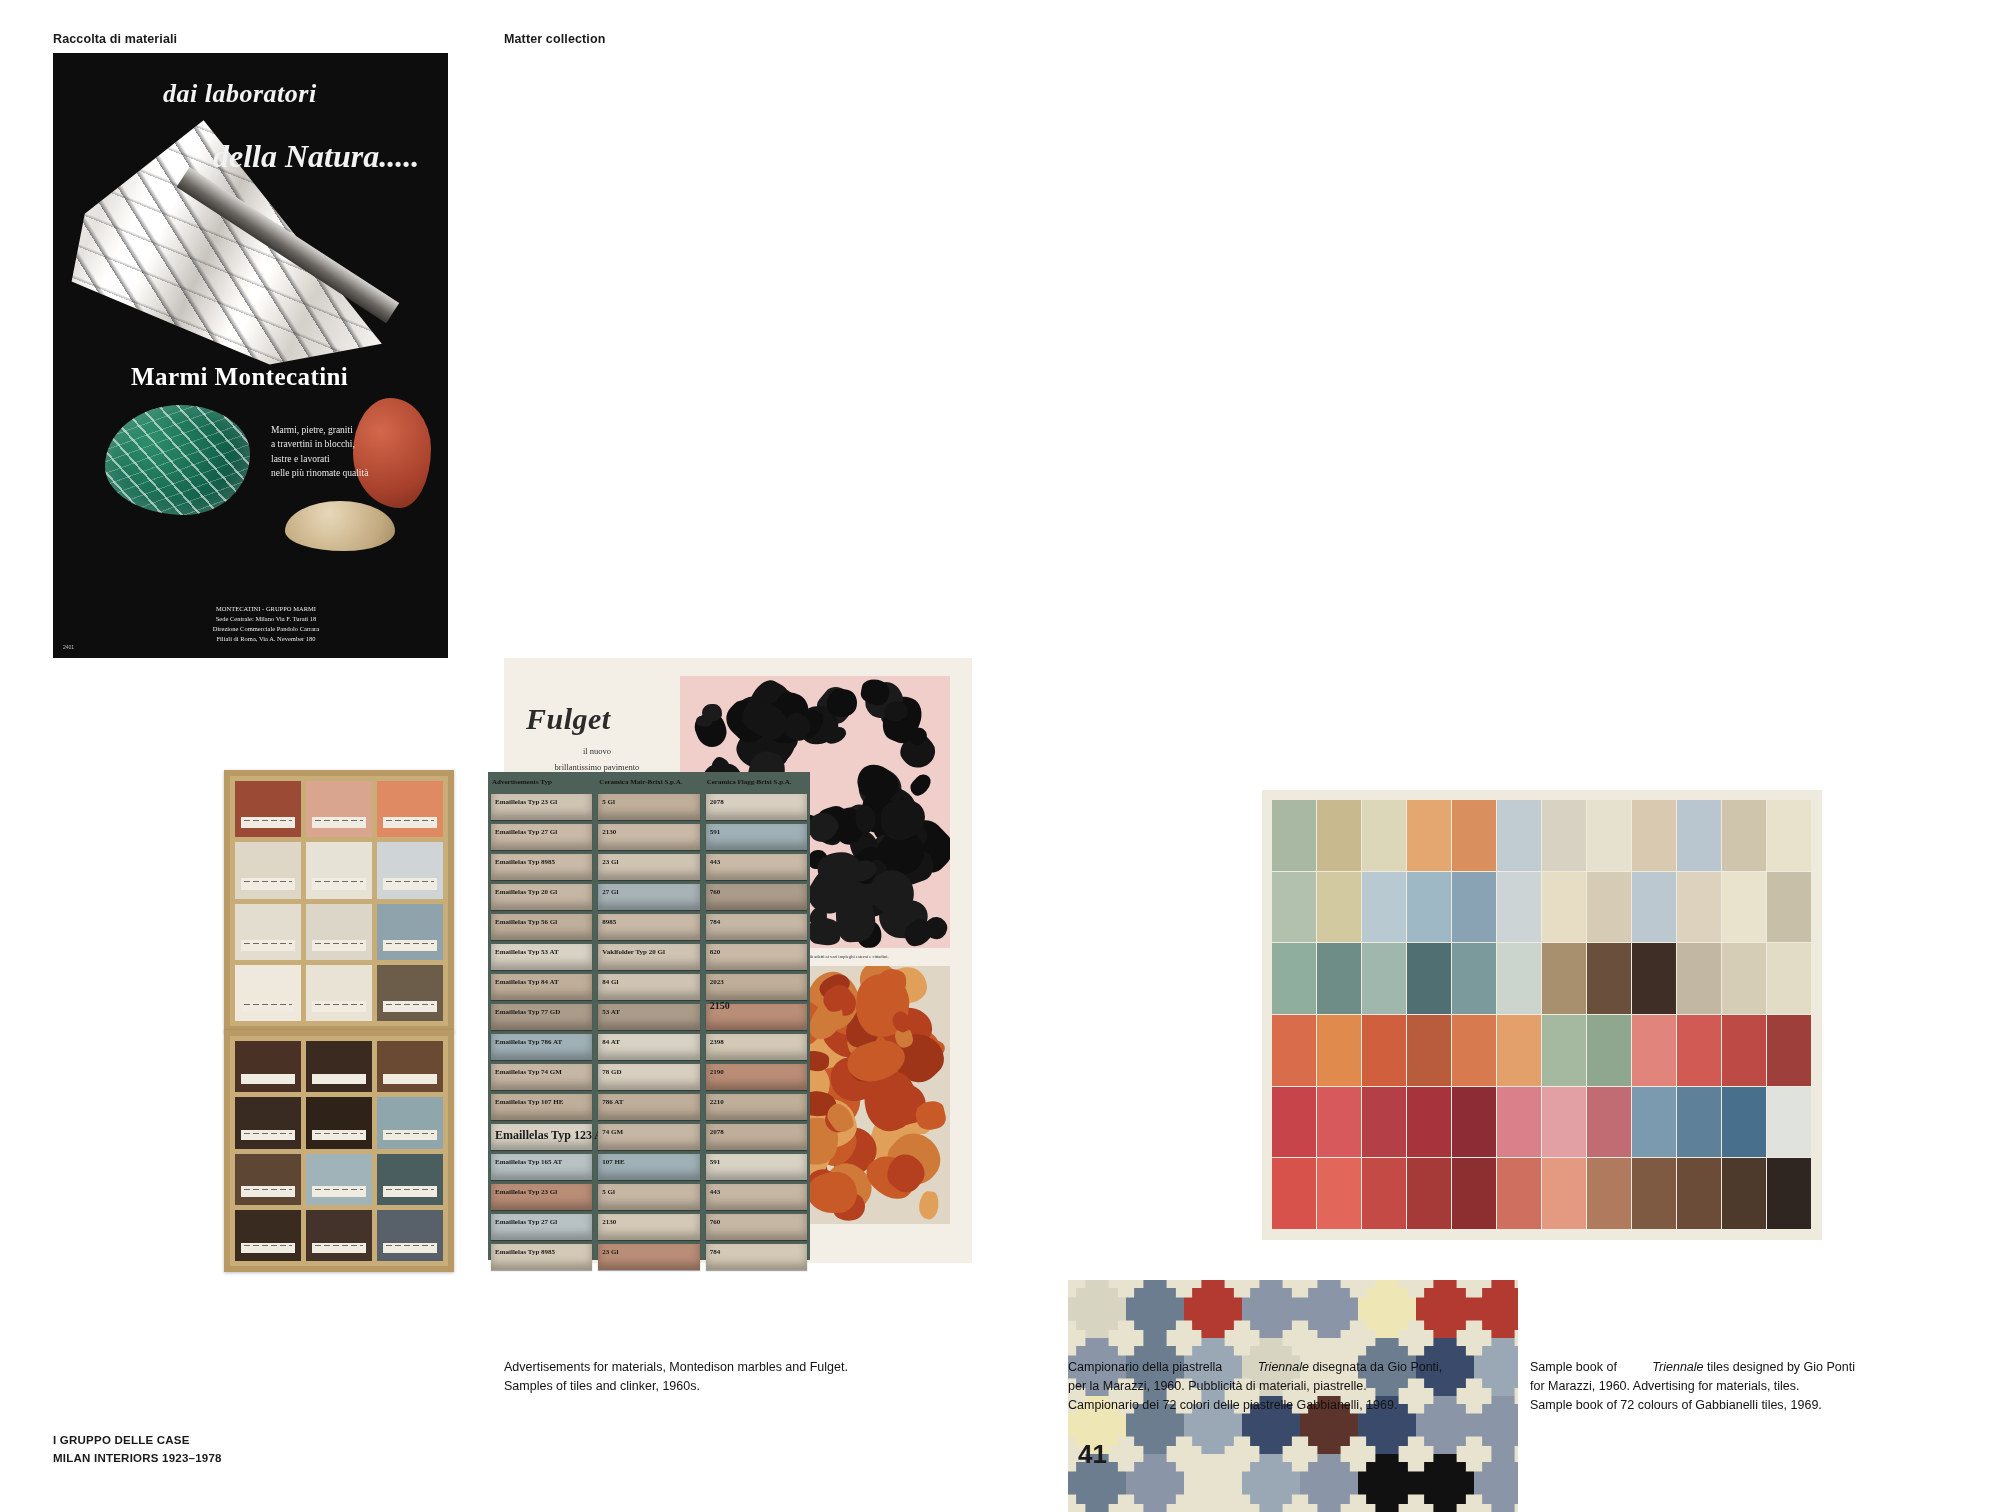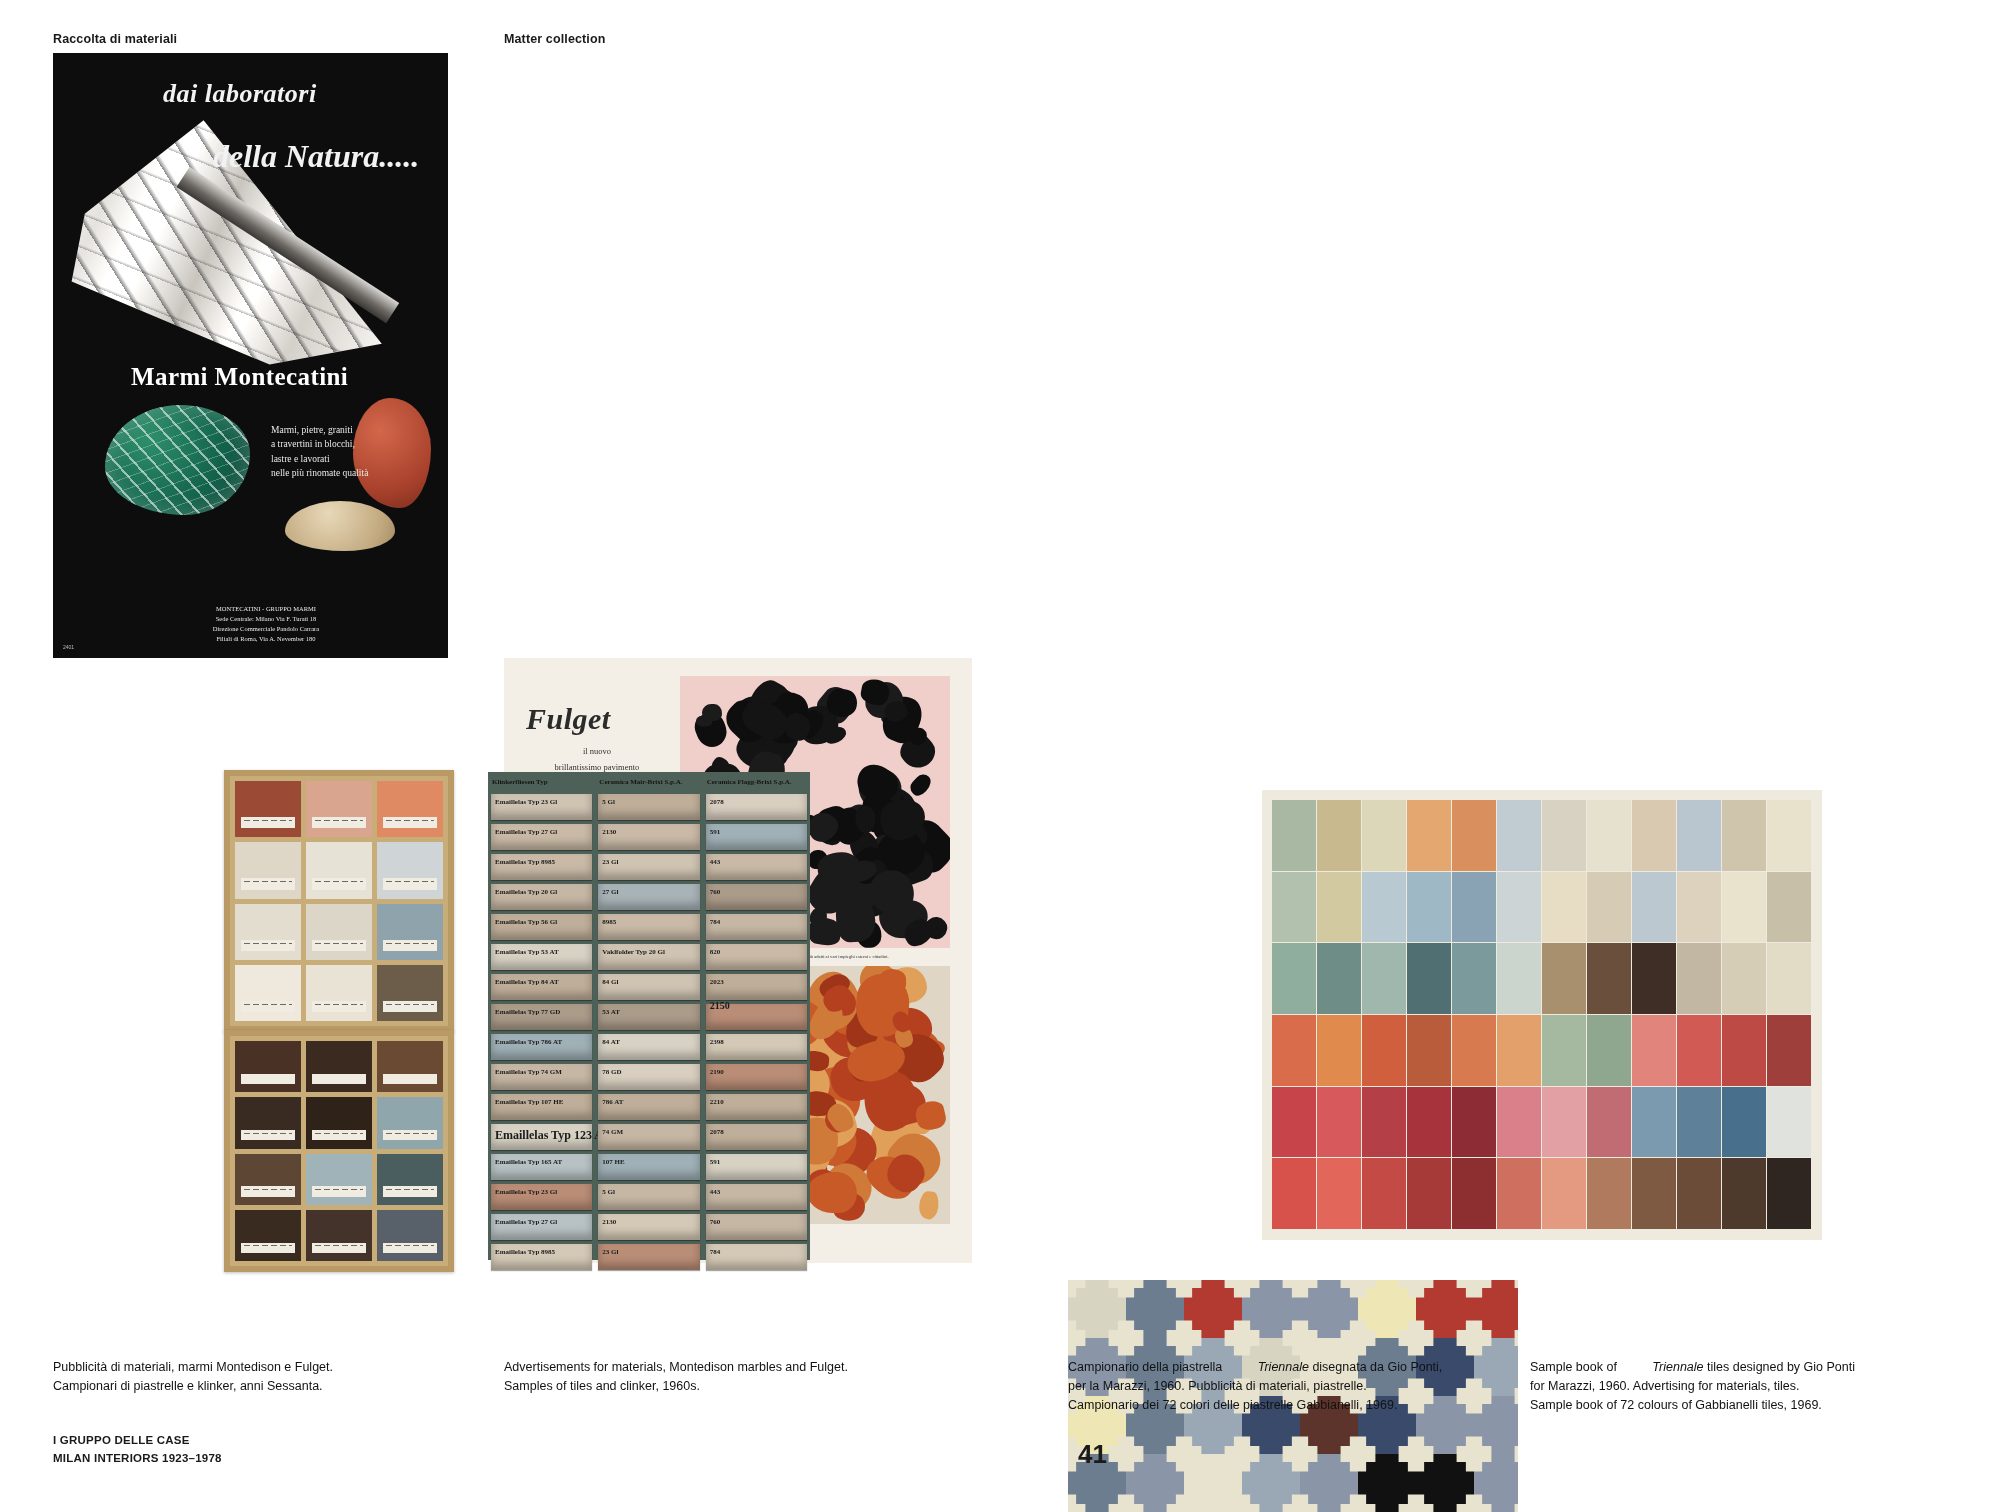--- a/index.html
+++ b/index.html
@@ -629,21 +629,21 @@
       </div>
       <div class="tray-cell" style="left: 76px; top: 173.75px; width: 66px; height: 51.25px; background: rgb(68, 51, 42);">
         <div class="tag"></div>
       </div>
       <div class="tray-cell" style="left: 147px; top: 173.75px; width: 66px; height: 51.25px; background: rgb(88, 97, 106);">
         <div class="tag"></div>
       </div>
     </div>
 
   <div class="klinker" id="klinker" style="left:488px; top:772px; width:322px; height:488px;">
-      <div class="kheader" style="left: 4px; top: 6px;">Klinkerfliesen Typ</div>
+      <div class="kheader" style="left: 4px; top: 6px;">Advertisements Typ</div>
       <div class="kheader" style="left: 111.333px; top: 6px;">Ceramica Mair-Brixi S.p.A.</div>
       <div class="kheader" style="left: 218.667px; top: 6px;">Ceramica Flagg-Brixi S.p.A.</div>
       <div class="kstrip" style="left: 3px; top: 22px; width: 101.333px; height: 26px; background: rgb(207, 195, 178); box-shadow: rgba(0, 0, 0, 0.28) 0px -6px 8px inset, rgba(0, 0, 0, 0.35) 0px 1px 1px;"></div>
       <div class="klabel" style="left: 7px; top: 26px; font-size: 7px;">Emaillelas Typ 23 Gl</div>
       <div class="kstrip" style="left: 3px; top: 52px; width: 101.333px; height: 26px; background: rgb(201, 185, 166); box-shadow: rgba(0, 0, 0, 0.28) 0px -6px 8px inset, rgba(0, 0, 0, 0.35) 0px 1px 1px;"></div>
       <div class="klabel" style="left: 7px; top: 56px; font-size: 7px;">Emaillelas Typ 27 Gl</div>
       <div class="kstrip" style="left: 3px; top: 82px; width: 101.333px; height: 26px; background: rgb(201, 185, 166); box-shadow: rgba(0, 0, 0, 0.28) 0px -6px 8px inset, rgba(0, 0, 0, 0.35) 0px 1px 1px;"></div>
       <div class="klabel" style="left: 7px; top: 86px; font-size: 7px;">Emaillelas Typ 8985</div>
       <div class="kstrip" style="left: 3px; top: 112px; width: 101.333px; height: 26px; background: rgb(198, 183, 164); box-shadow: rgba(0, 0, 0, 0.28) 0px -6px 8px inset, rgba(0, 0, 0, 0.35) 0px 1px 1px;"></div>
       <div class="klabel" style="left: 7px; top: 116px; font-size: 7px;">Emaillelas Typ 20 Gl</div>
@@ -805,22 +805,20 @@
       <div class="cb-cell" style="left: 190px; top: 368.333px; width: 44px; height: 70.6667px; background: rgb(141, 47, 48);"></div>
       <div class="cb-cell" style="left: 235px; top: 368.333px; width: 44px; height: 70.6667px; background: rgb(206, 111, 95);"></div>
       <div class="cb-cell" style="left: 280px; top: 368.333px; width: 44px; height: 70.6667px; background: rgb(227, 154, 128);"></div>
       <div class="cb-cell" style="left: 325px; top: 368.333px; width: 44px; height: 70.6667px; background: rgb(176, 122, 94);"></div>
       <div class="cb-cell" style="left: 370px; top: 368.333px; width: 44px; height: 70.6667px; background: rgb(126, 90, 66);"></div>
       <div class="cb-cell" style="left: 415px; top: 368.333px; width: 44px; height: 70.6667px; background: rgb(106, 76, 56);"></div>
       <div class="cb-cell" style="left: 460px; top: 368.333px; width: 44px; height: 70.6667px; background: rgb(78, 58, 44);"></div>
       <div class="cb-cell" style="left: 505px; top: 368.333px; width: 44px; height: 70.6667px; background: rgb(47, 37, 33);"></div>
     </div>
 
-  <div class="caption" style="left:53px; top:1358px; width:400px; white-space:pre-line;">Pubblicità di materiali, marmi Montedison e Fulget.
-Campionari di piastrelle e klinker, anni Sessanta.</div>
   <div class="caption" style="left:504px; top:1358px; width:400px; white-space:pre-line;">Advertisements for materials, Montedison marbles and Fulget.
 Samples of tiles and clinker, 1960s.</div>
 
   <div class="caption" style="left:1068px; top:1358px; width:420px;">
     <span>Campionario della piastrella </span><i>Triennale</i><span> disegnata da Gio Ponti,</span><br>
     <span>per la Marazzi, 1960. Pubblicità di materiali, piastrelle.</span><br>
     <span>Campionario dei 72 colori delle piastrelle Gabbianelli, 1969.</span>
   </div>
 
   <div class="caption" style="left:1530px; top:1358px; width:420px;">

